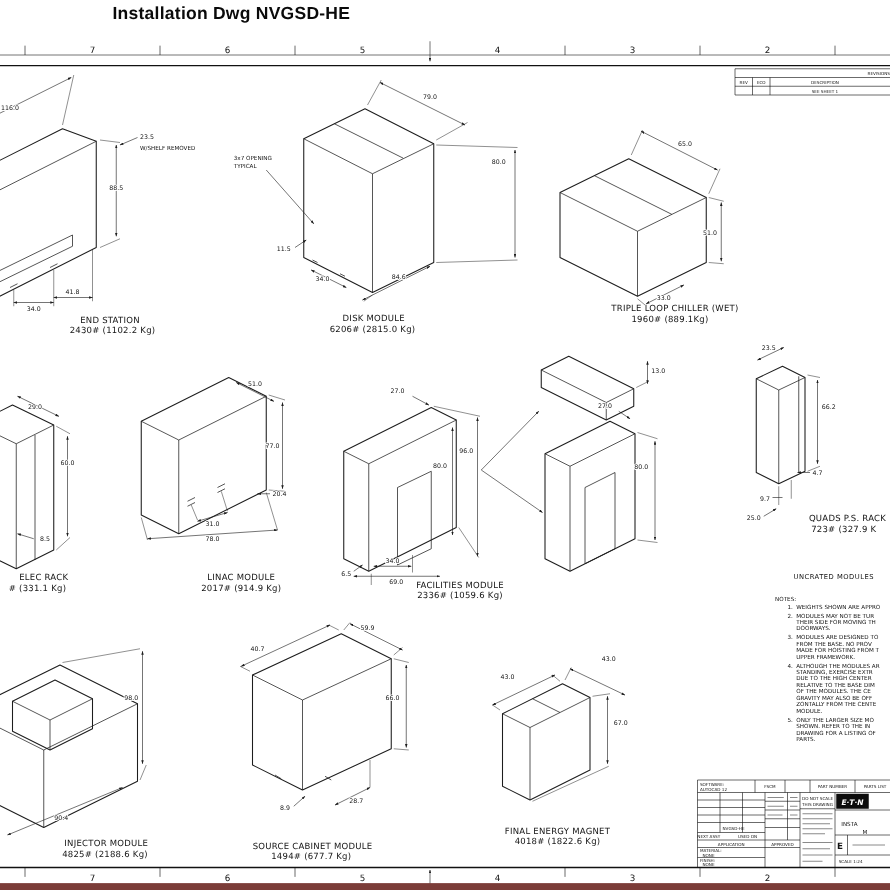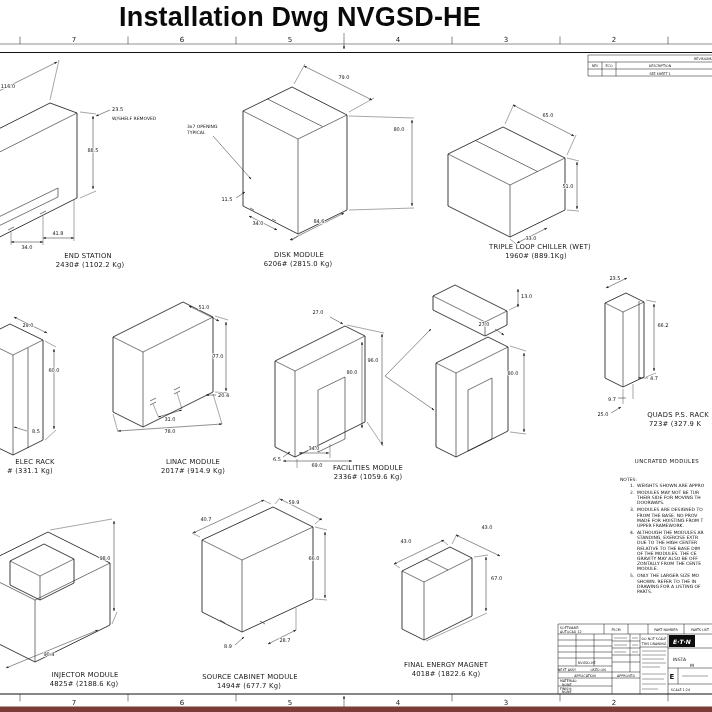--- a/index.html
+++ b/index.html
@@ -1,19 +1,19 @@
 <!DOCTYPE html>
 <html><head>
 <meta charset="utf-8">
 <style>
   html,body{margin:0;padding:0;background:#ffffff;}
   .stage{position:relative;width:712px;height:712px;background:#fff;overflow:hidden;
          font-family:"Liberation Sans",sans-serif;}
-  .pgtitle{position:absolute;left:90px;top:2px;width:420px;text-align:center;
-         font-size:27px;font-weight:bold;color:#0a0a0a;letter-spacing:.2px;}
+  .pgtitle{position:absolute;left:90px;top:2px;width:420px;text-align:left;
+         font-size:14px;font-weight:bold;color:#0a0a0a;letter-spacing:.2px;}
   svg{position:absolute;left:0;top:0;}
   svg text{font-family:"DejaVu Sans",sans-serif;fill:#141414;}
   .o{fill:none;stroke:#1d1d1d;stroke-width:.85;stroke-linejoin:round;}
   .i{fill:none;stroke:#1d1d1d;stroke-width:.6;}
   .d{fill:none;stroke:#222;stroke-width:.5;}
   .x{fill:none;stroke:#222;stroke-width:.4;}
   .dim{font-size:5px;text-anchor:middle;paint-order:stroke;stroke:#fff;stroke-width:1.5px;stroke-linejoin:round;}
   .ts{text-anchor:start;}
   .lbl{font-size:6.8px;text-anchor:middle;letter-spacing:.2px;}
   .note{font-size:4.5px;text-anchor:start;}

